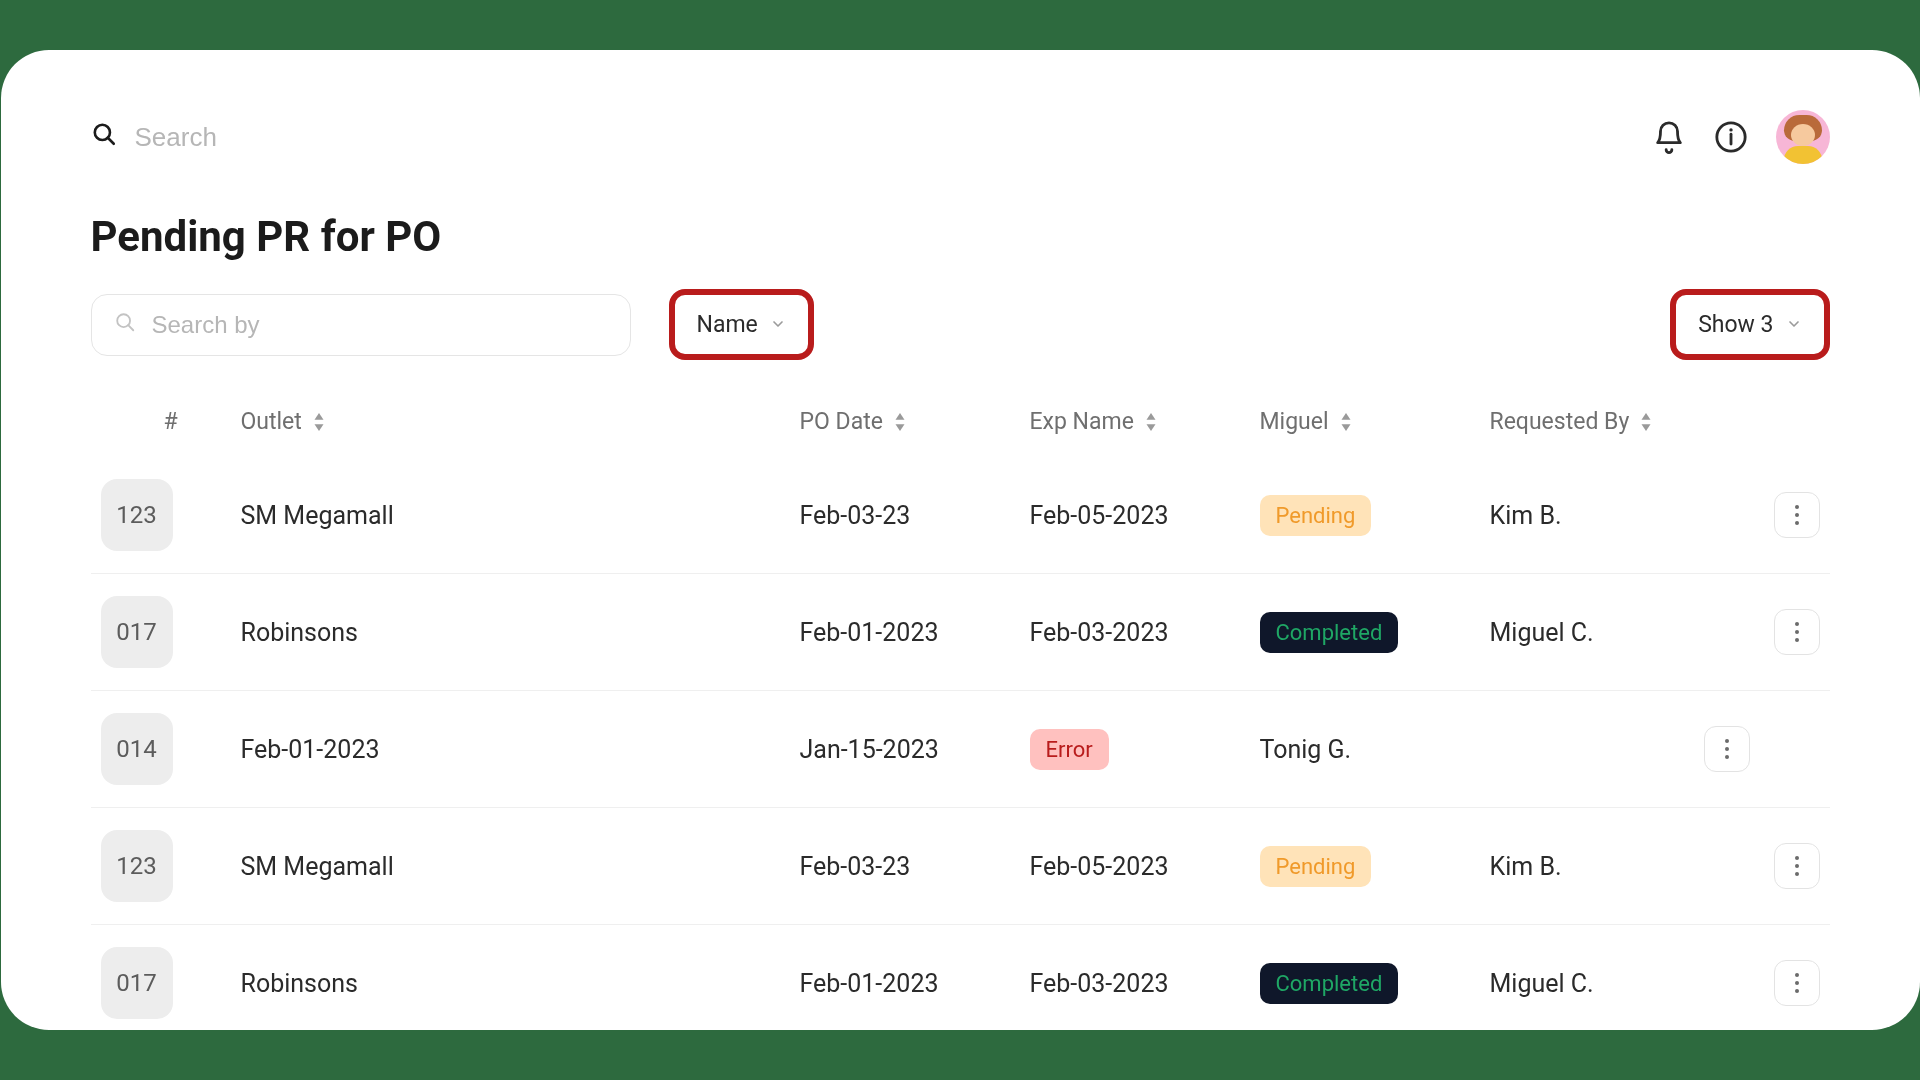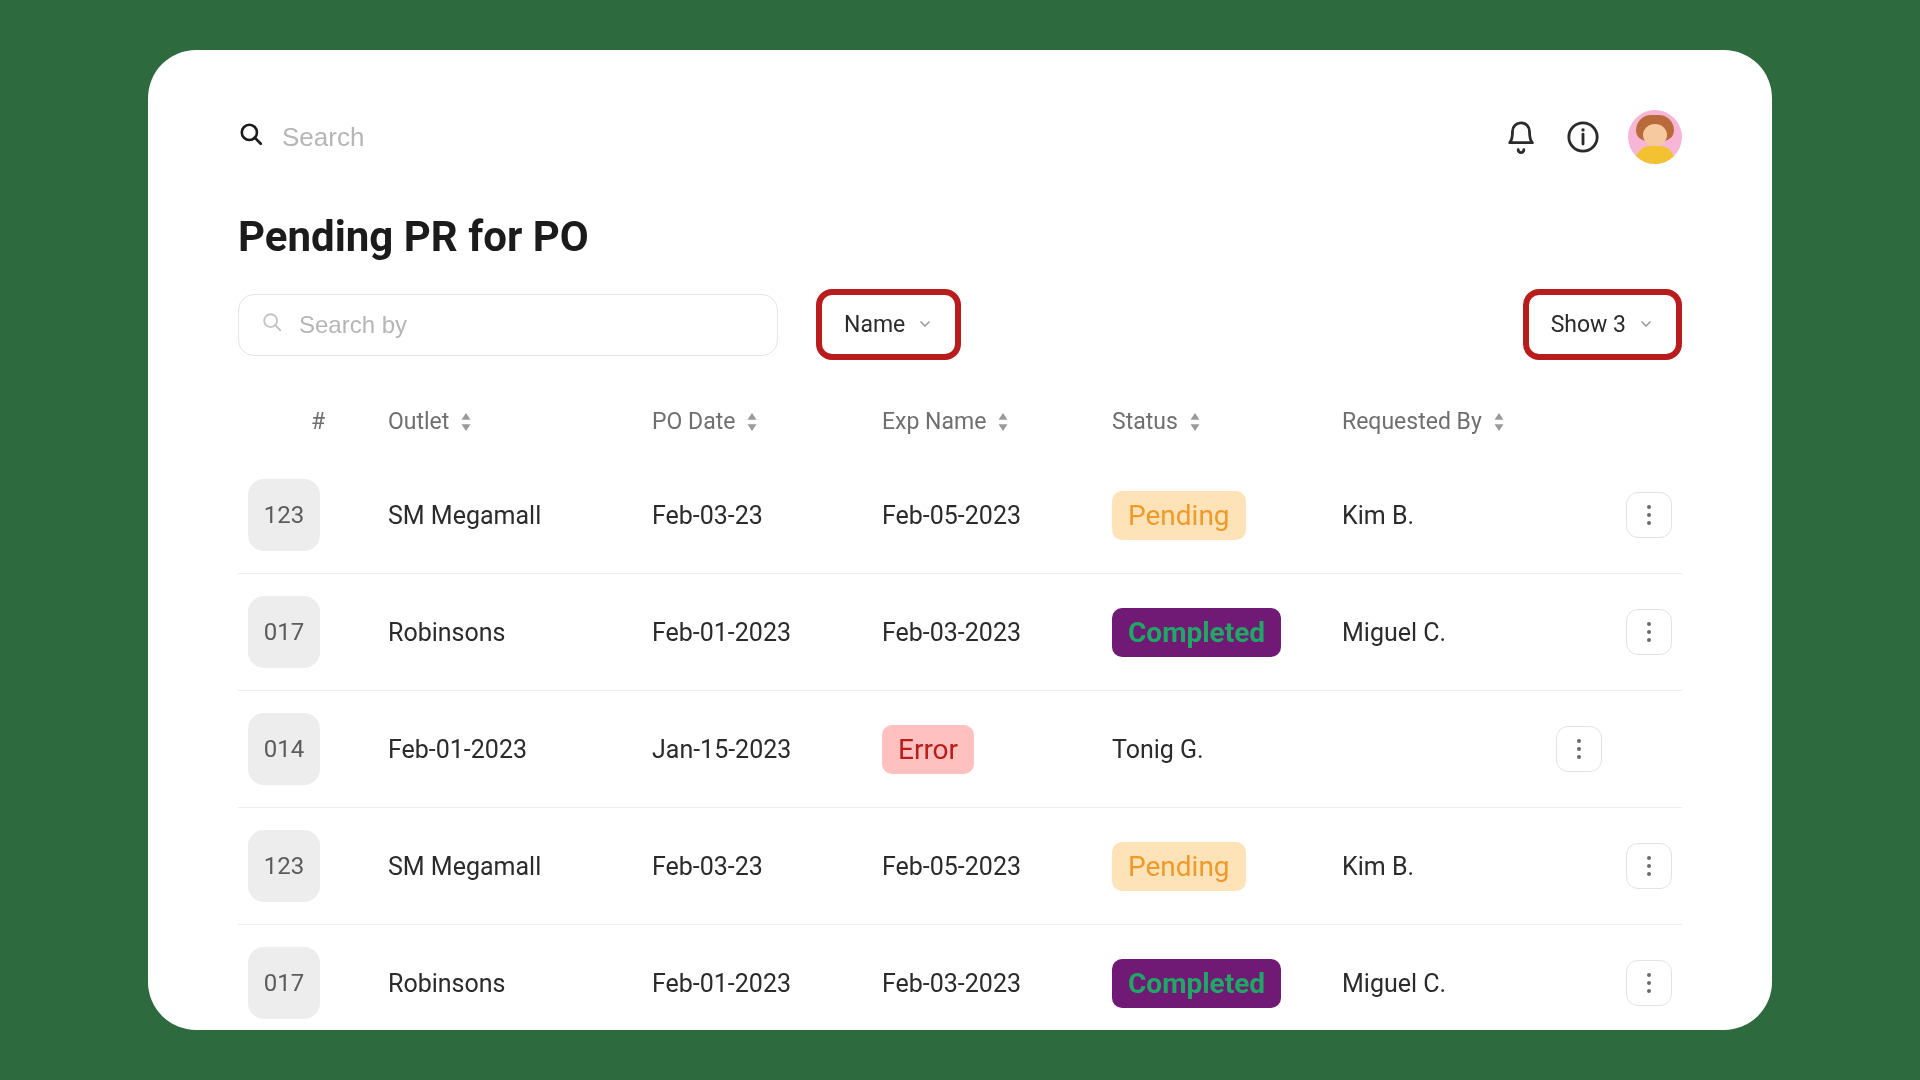--- a/index.html
+++ b/index.html
@@ -7,21 +7,21 @@
   body {
     font-family: -apple-system, BlinkMacSystemFont, "Segoe UI", Roboto, "Helvetica Neue", Arial, sans-serif;
     background: #2d6a3e;
     display: flex;
     align-items: center;
     justify-content: center;
     width: 1920px;
     height: 1080px;
   }
   .card {
-    width: 1624px;
+    width: 1919px;
     height: 980px;
     background: #fff;
     border-radius: 48px;
     padding: 60px 90px 0 90px;
     overflow: hidden;
     position: relative;
   }
   
   .topbar {
     display: flex;
@@ -140,25 +140,25 @@
     color: #5c5c5c;
     border-radius: 16px;
     display: flex; align-items: center; justify-content: center;
     font-size: 24px;
   }
   .status {
     display:inline-flex;
     align-items:center;
     padding: 8px 16px;
     border-radius: 10px;
-    font-size: 28px;
+    font-size: 22px;
     width: fit-content;
   }
   .status.pending   { background:#ffe3b8; color:#f09a2a; }
-  .status.completed { background:#701a75; color:#1fa765;font-weight:bold; }
+  .status.completed { background:#0f172a; color:#1fa765; }
   .status.error     { background:#ffc1bf; color:#b91c1c; }
 
   .row-actions {
     width: 46px; height: 46px;
     border: 1px solid #e3e3e3;
     border-radius: 12px;
     display:flex; align-items:center; justify-content:center;
     color:#6b6b6b;
     cursor:pointer;
     justify-self: end;
@@ -258,21 +258,21 @@
     <div class="th">
       <span>Exp Name</span>
       <span class="sort-icon">
         <svg viewBox="0 0 10 16">
             <polygon points="5,0 9,6 1,6" fill="currentColor"></polygon>
             <polygon points="5,16 9,10 1,10" fill="currentColor"></polygon>
           </svg>
       </span>
     </div>
     <div class="th">
-      <span>Status</span>
+      <span>Miguel</span>
       <span class="sort-icon">
         <svg viewBox="0 0 10 16">
             <polygon points="5,0 9,6 1,6" fill="currentColor"></polygon>
             <polygon points="5,16 9,10 1,10" fill="currentColor"></polygon>
           </svg>
       </span>
     </div>
     <div class="th">
       <span>Requested By</span>
       <span class="sort-icon">

